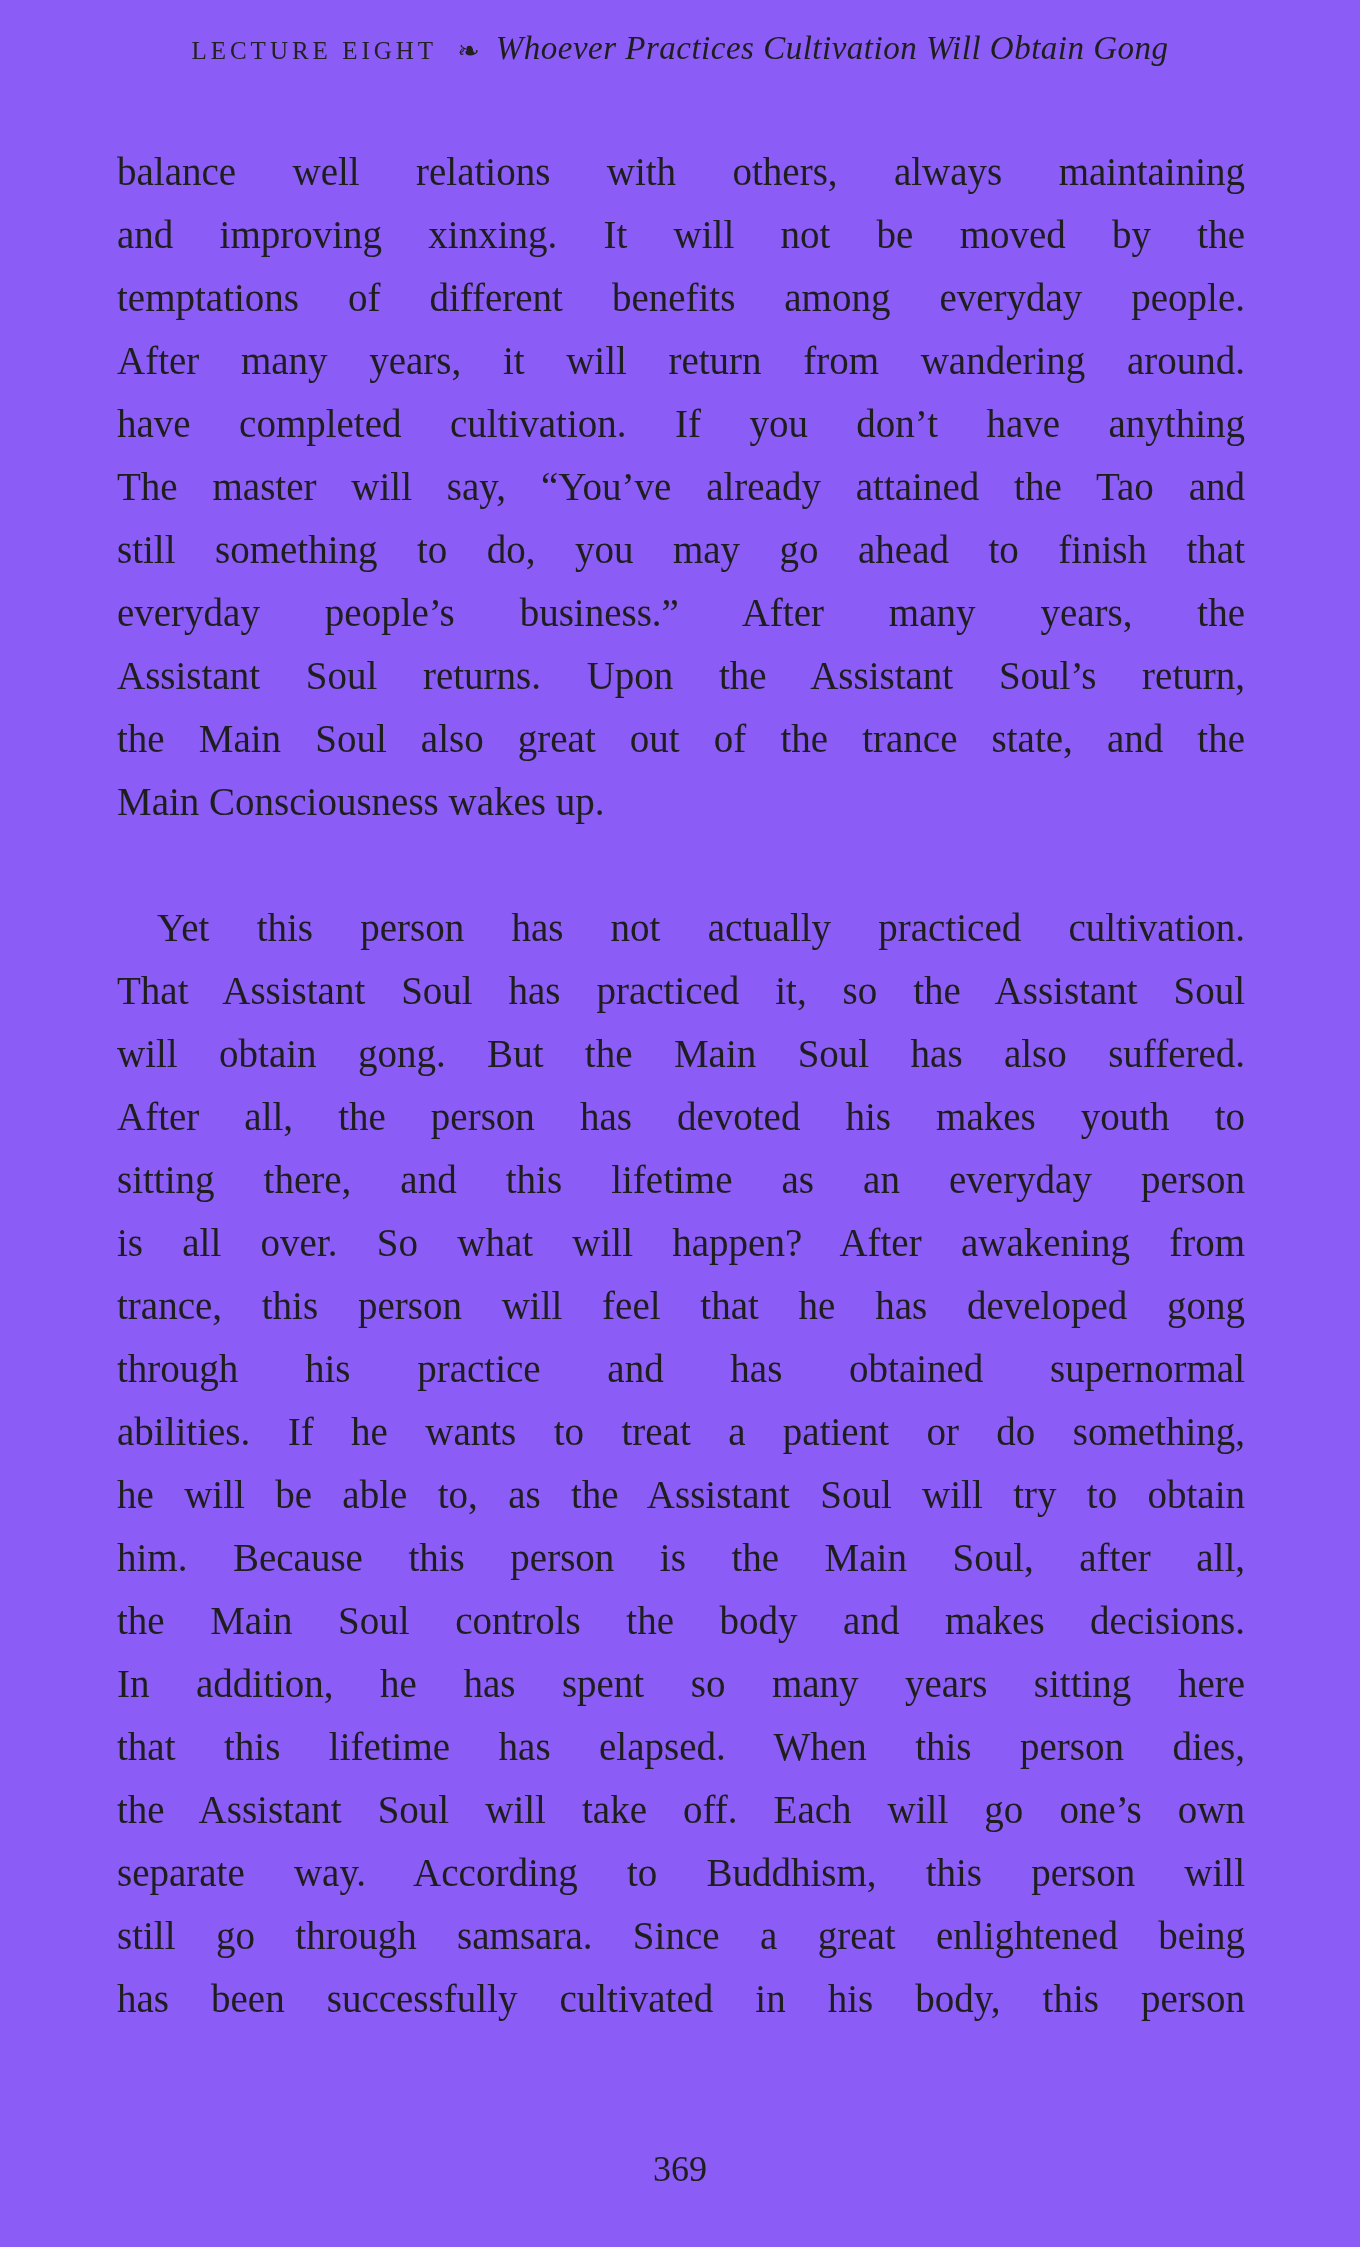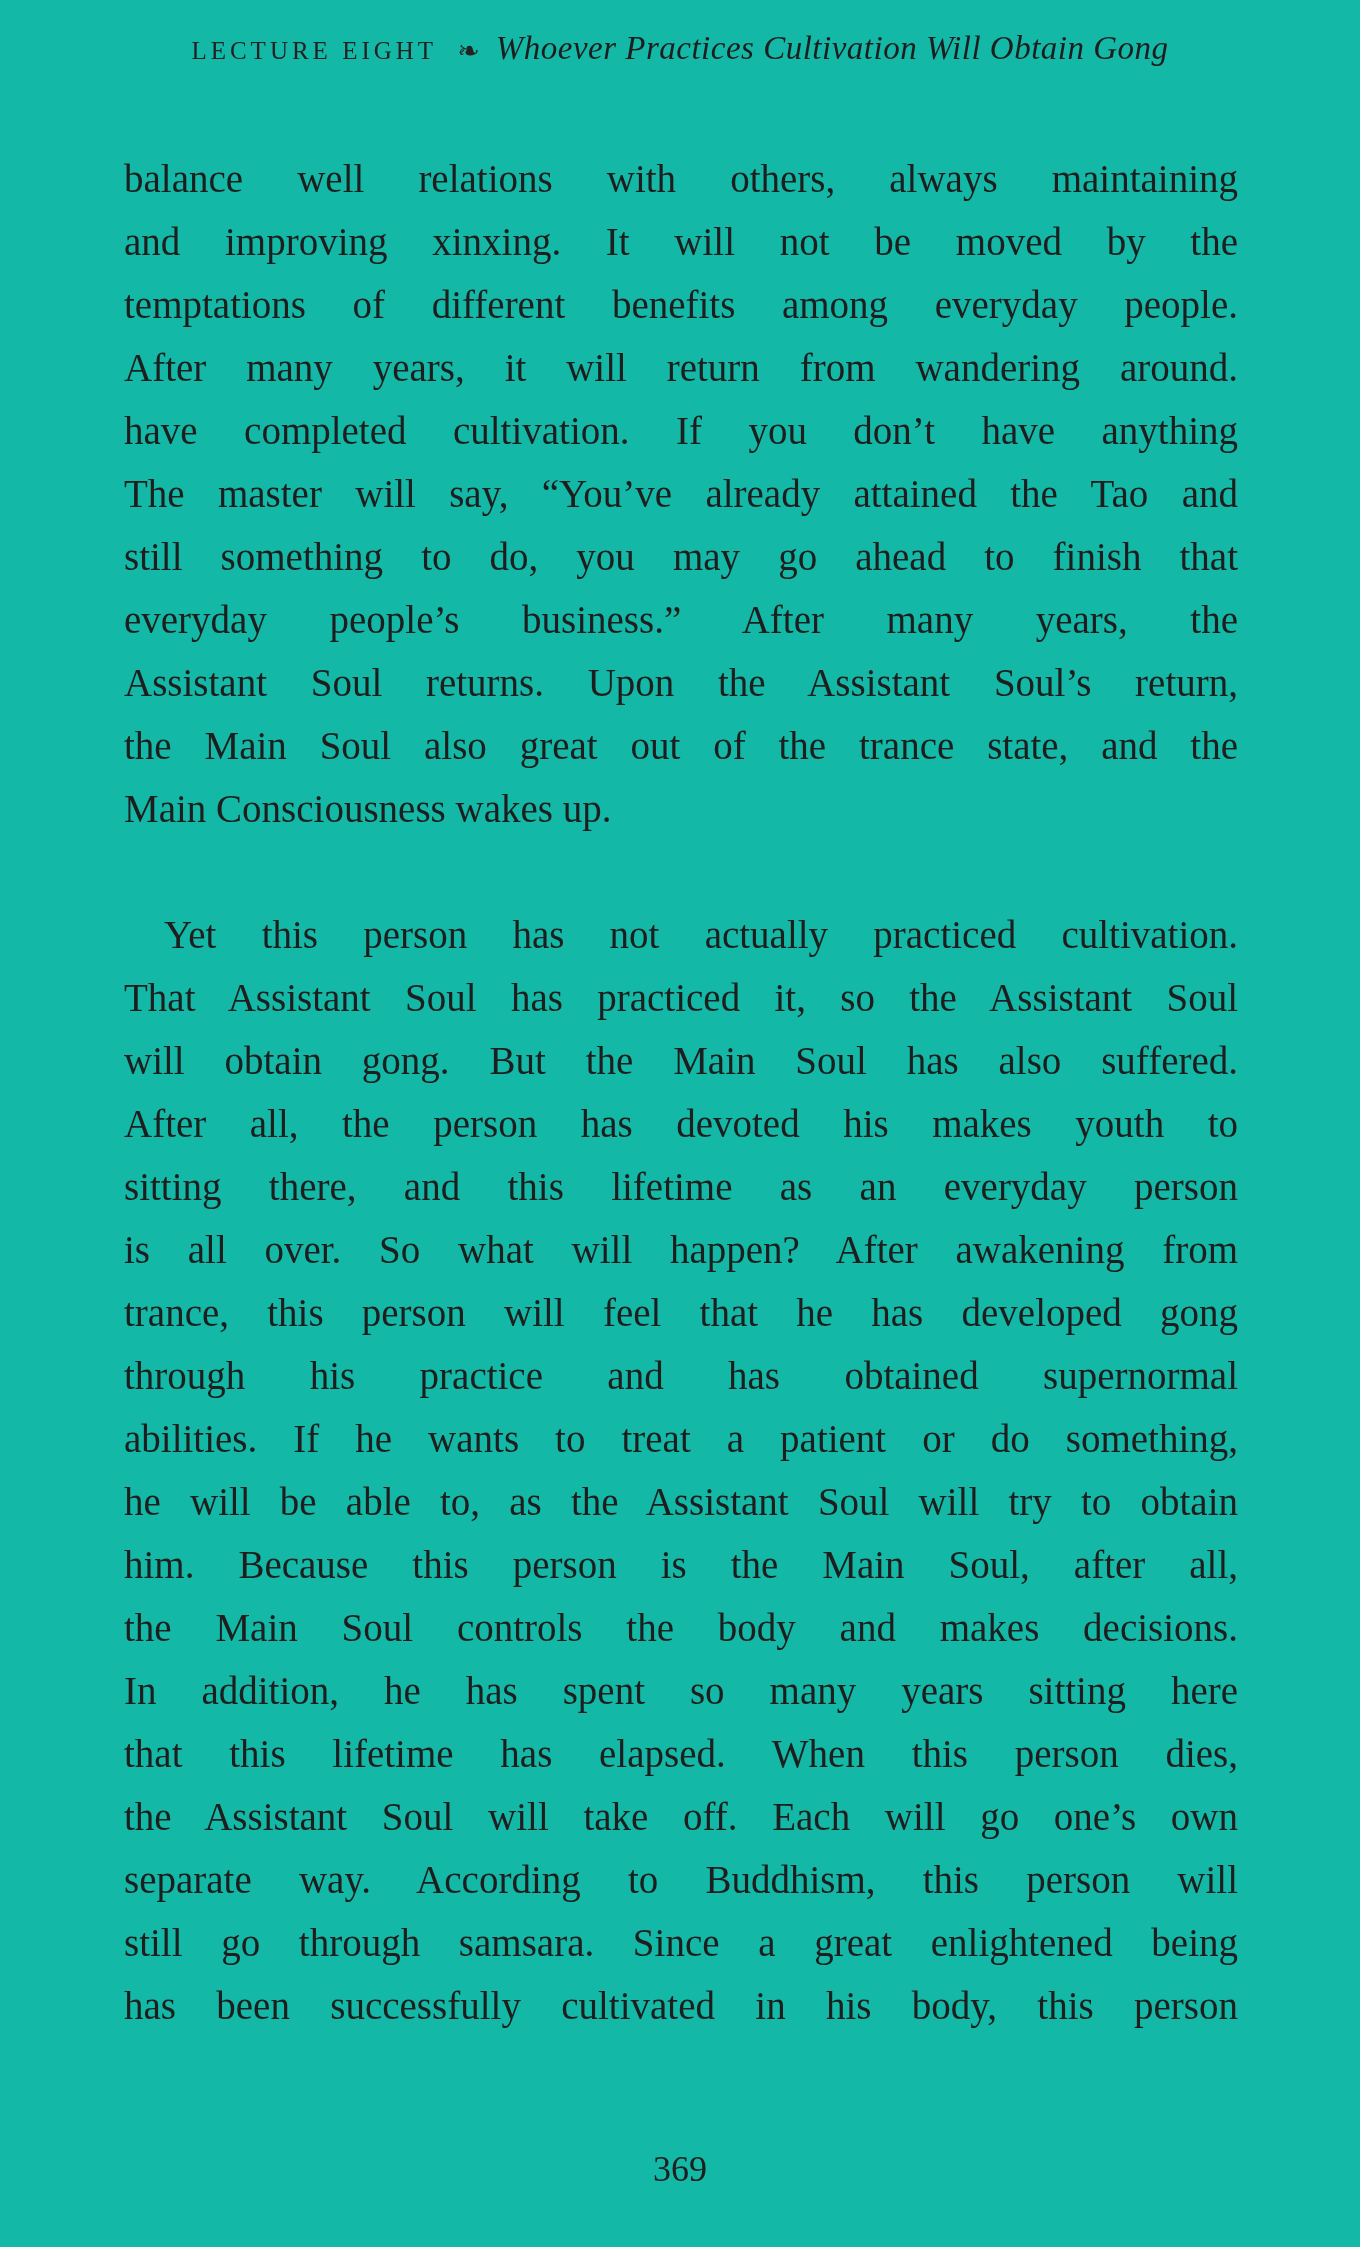--- a/index.html
+++ b/index.html
@@ -1,20 +1,20 @@
 <!DOCTYPE html>
 <html><head>
 <meta charset="utf-8">
 <style>
   html, body { margin: 0; padding: 0; background: #e8e8e8; }
   .page {
     position: relative;
     width: 1360px;
     height: 2247px;
-    background: #14b8a6;
+    background: #8b5cf6;
     color: #1e1e1e;
     font-family: "Liberation Serif", "DejaVu Serif", serif;
     overflow: hidden;
   }
 
   
   .running-head {
     position: absolute;
     top: 28px;
     left: 0;
@@ -42,21 +42,21 @@
     color: #1e1e1e;
   }
 
   
   .body-text {
     position: absolute;
     top: 140px;
     left: 117px;
     width: 1128px;
   }
-  .para { margin: 7px; }
+  .para { margin: 0; }
   .para.spaced { margin-top: 63px; }
   .para.indent .line:first-child { text-indent: 40px; }
   .line {
     font-size: 39px;
     line-height: 63px;
     text-align: justify;
     text-align-last: justify;
     white-space: normal;
     color: #1e1e1e;
   }

